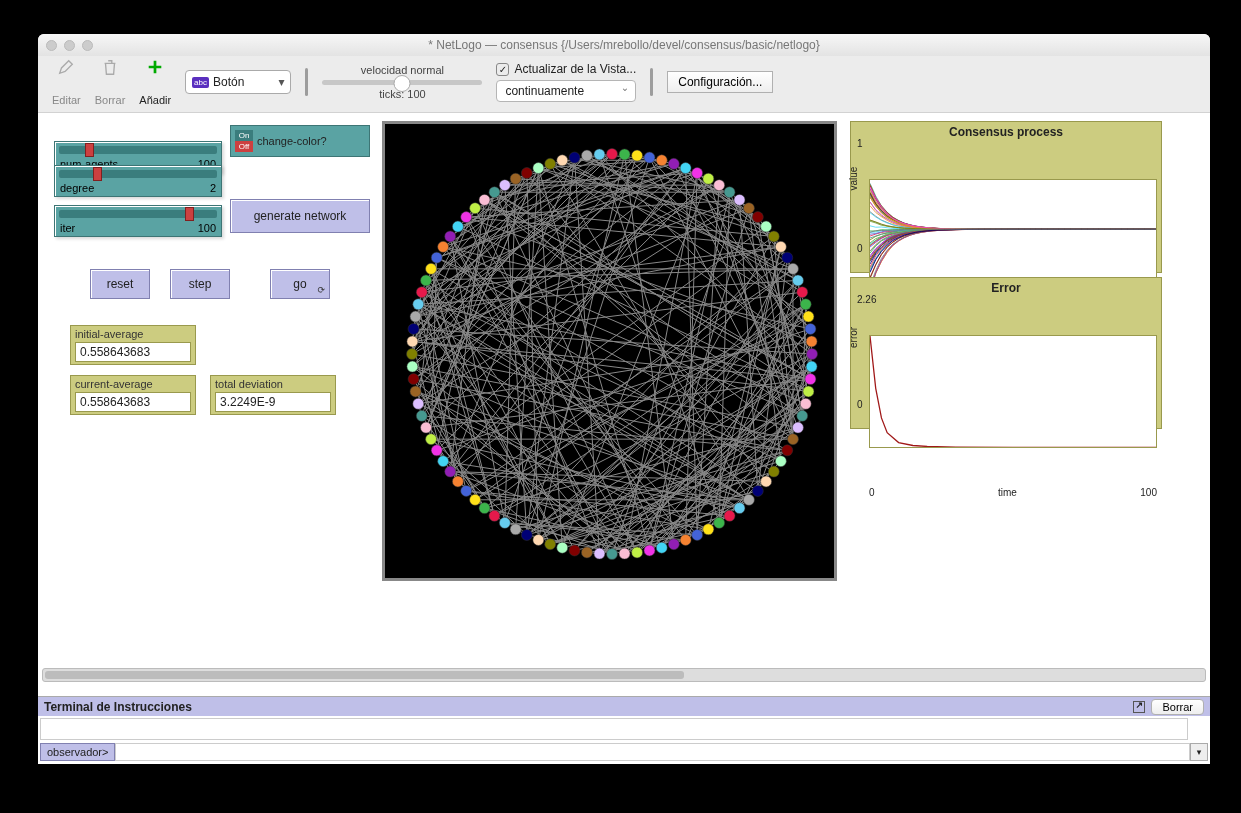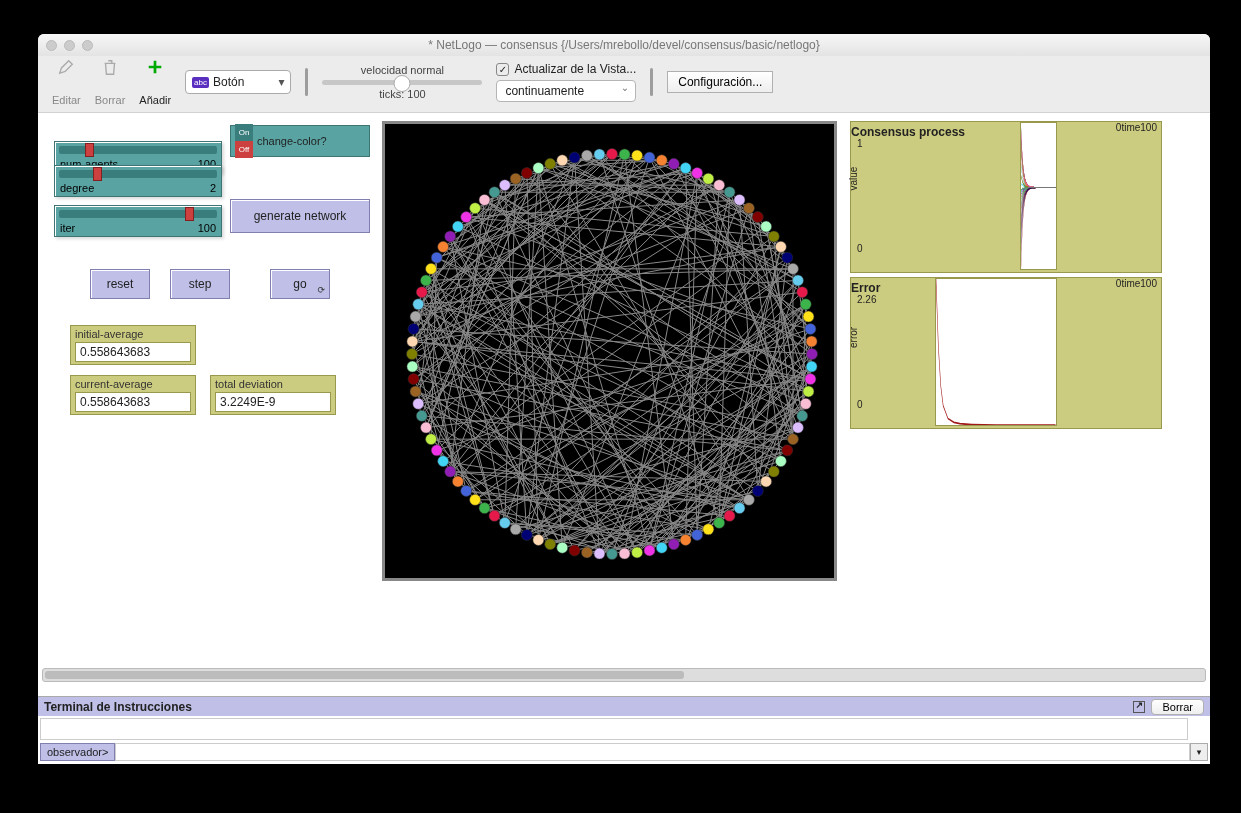--- a/index.html
+++ b/index.html
@@ -84,21 +84,21 @@
   .nl-slider .val { position:absolute; right:5px; bottom:2px; font-size:11px; color:#000; }
 
   .nl-switch {
     position:absolute; width:140px; height:32px;
     background:#5aa3a3;
     border:1px solid #3d7575;
     display:flex; align-items:center;
     padding-left:4px; gap:4px;
     font-size:11px;
   }
-  .nl-switch .toggle { width:18px; height:34px; display:flex; flex-direction:column; font-size:8px; }
+  .nl-switch .toggle { width:18px; height:22px; display:flex; flex-direction:column; font-size:8px; }
   .nl-switch .toggle div { flex:1; display:flex; align-items:center; justify-content:center; }
   .nl-switch .toggle .on { background:#3a7d7d; color:#fff; }
   .nl-switch .toggle .off { background:#cc4040; color:#fff; }
 
   .nl-button {
     position:absolute;
     background:#bfbfe8;
     border:1px solid #8080b0;
     box-shadow: 1px 1px 0 #fff inset;
     font-size:12px;
@@ -120,21 +120,21 @@
   .view {
     position:absolute;
     background:#000;
     border:3px solid #888;
   }
 
   .plot {
     position:absolute;
     background:#cccc80;
     border:1px solid #99994d;
-    display:flex; flex-direction:row;gap:37px;
+    display:flex; flex-direction:column;gap:37px;
   }
   .plot .p-title { text-align:center; font-size:12px; font-weight:bold; padding:3px 0; }
   .plot .p-body { flex:1; background:#fff; border:1px solid #99994d; margin:0 4px 2px 18px; position:relative; }
   .plot .y-lbl { position:absolute; left:2px; top:50%; transform:rotate(-90deg) translateX(50%); transform-origin:left; font-size:10px; }
   .plot .x-lbl-row { display:flex; justify-content:space-between; font-size:10px; padding:0 4px 2px 18px; }
   .plot .y-max { position:absolute; left:6px; top:16px; font-size:10px; }
   .plot .y-min { position:absolute; left:6px; font-size:10px; }
 
   .scroll-track { position:absolute; left:4px; right:4px; height:14px; background:#ddd; border:1px solid #bbb; border-radius:3px; }
   .scroll-track .thumb { position:absolute; left:2px; top:2px; bottom:2px; width:55%; background:#bcbcbc; border-radius:3px; }

